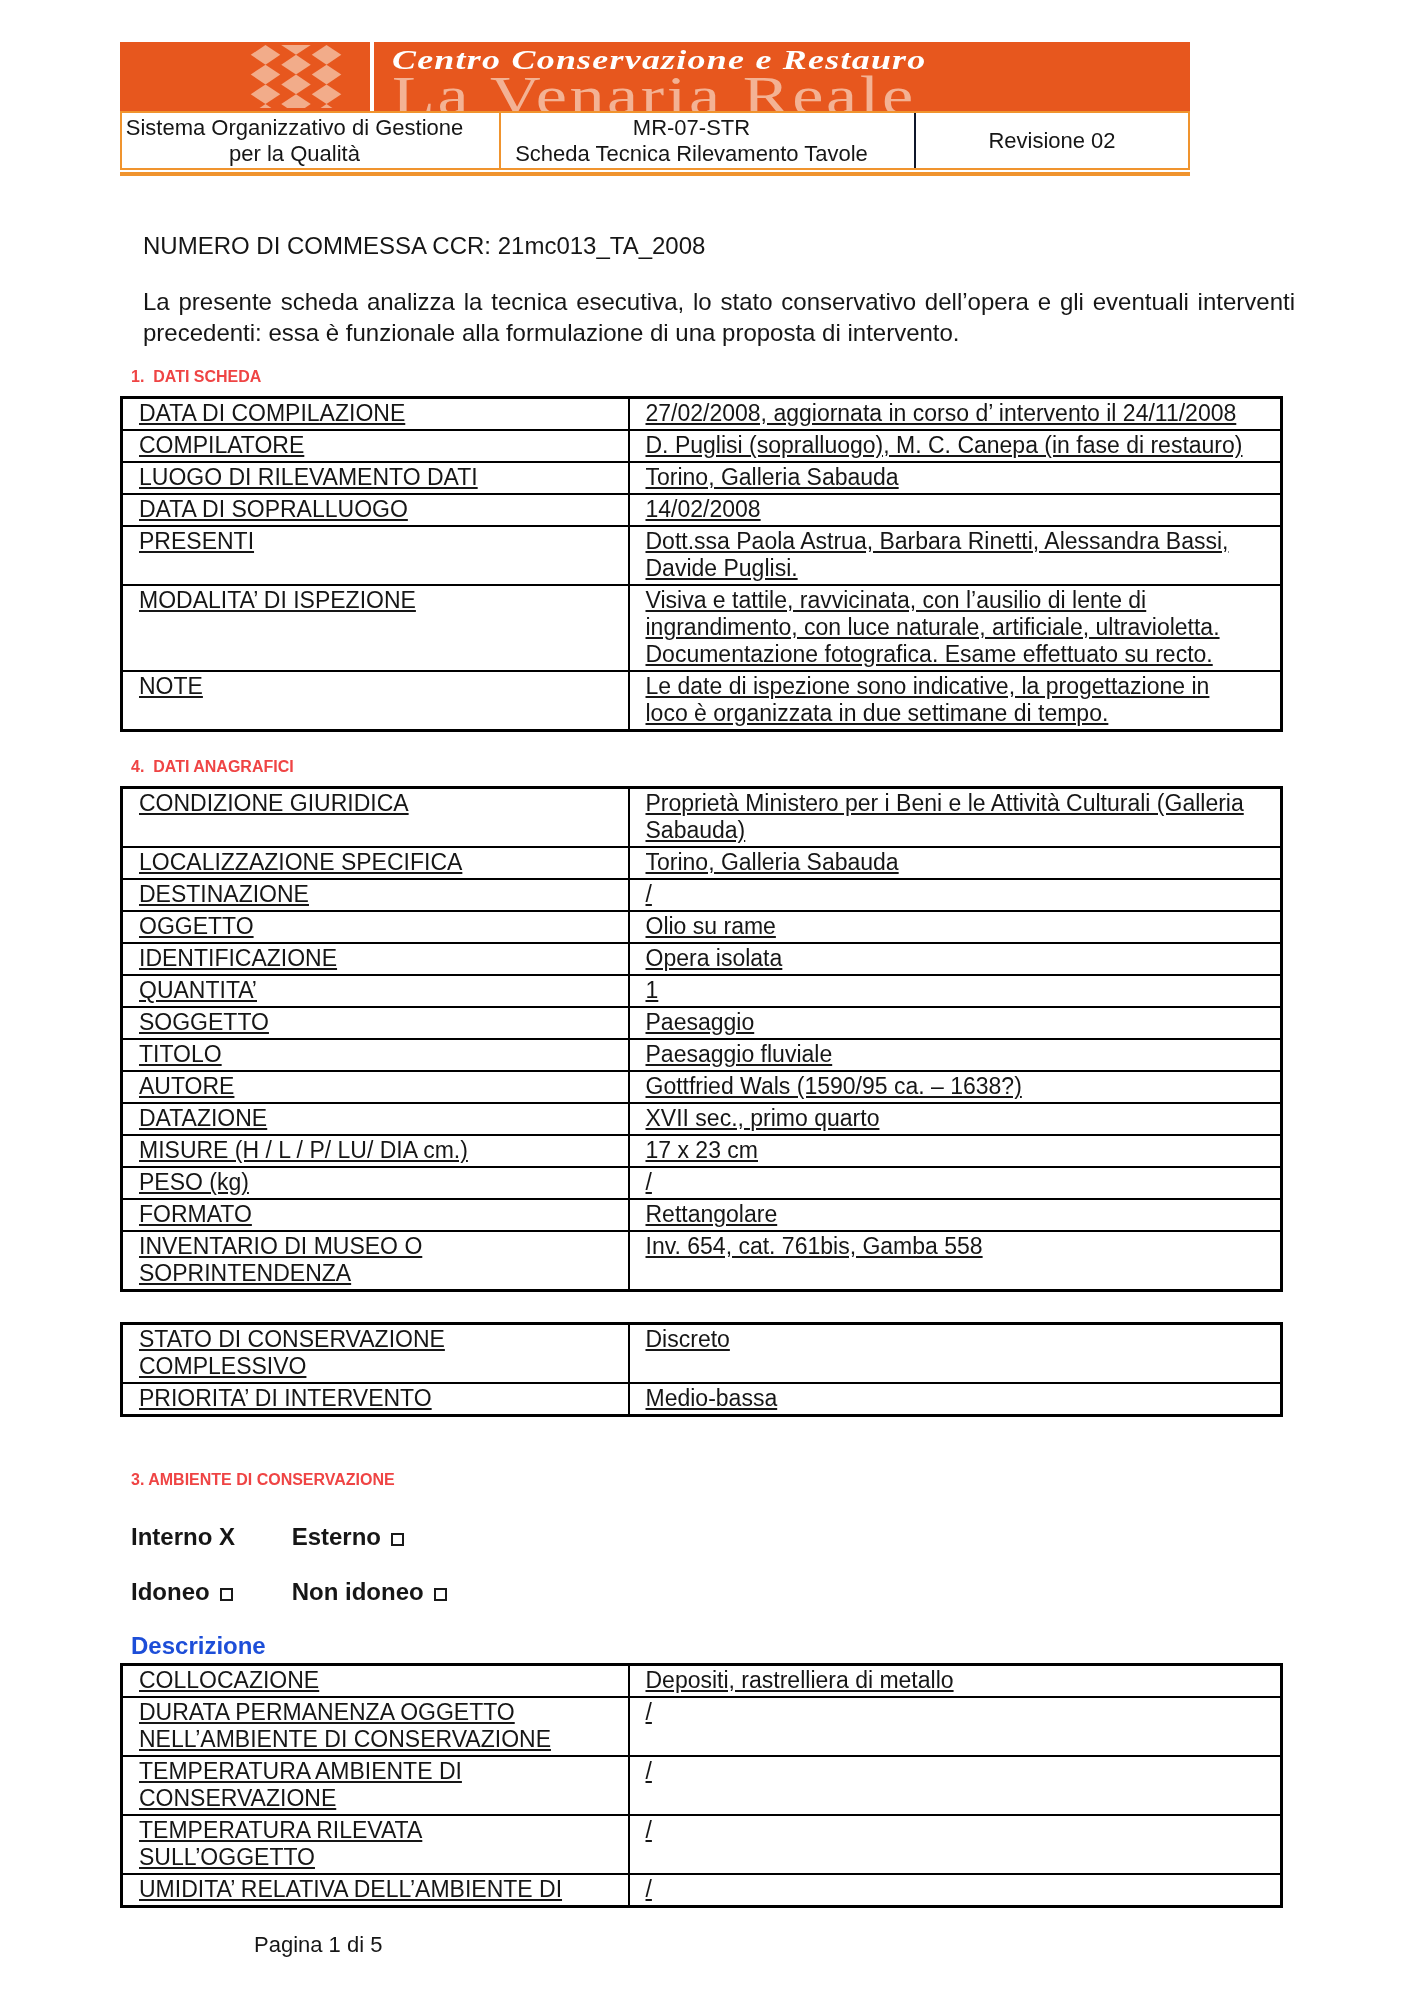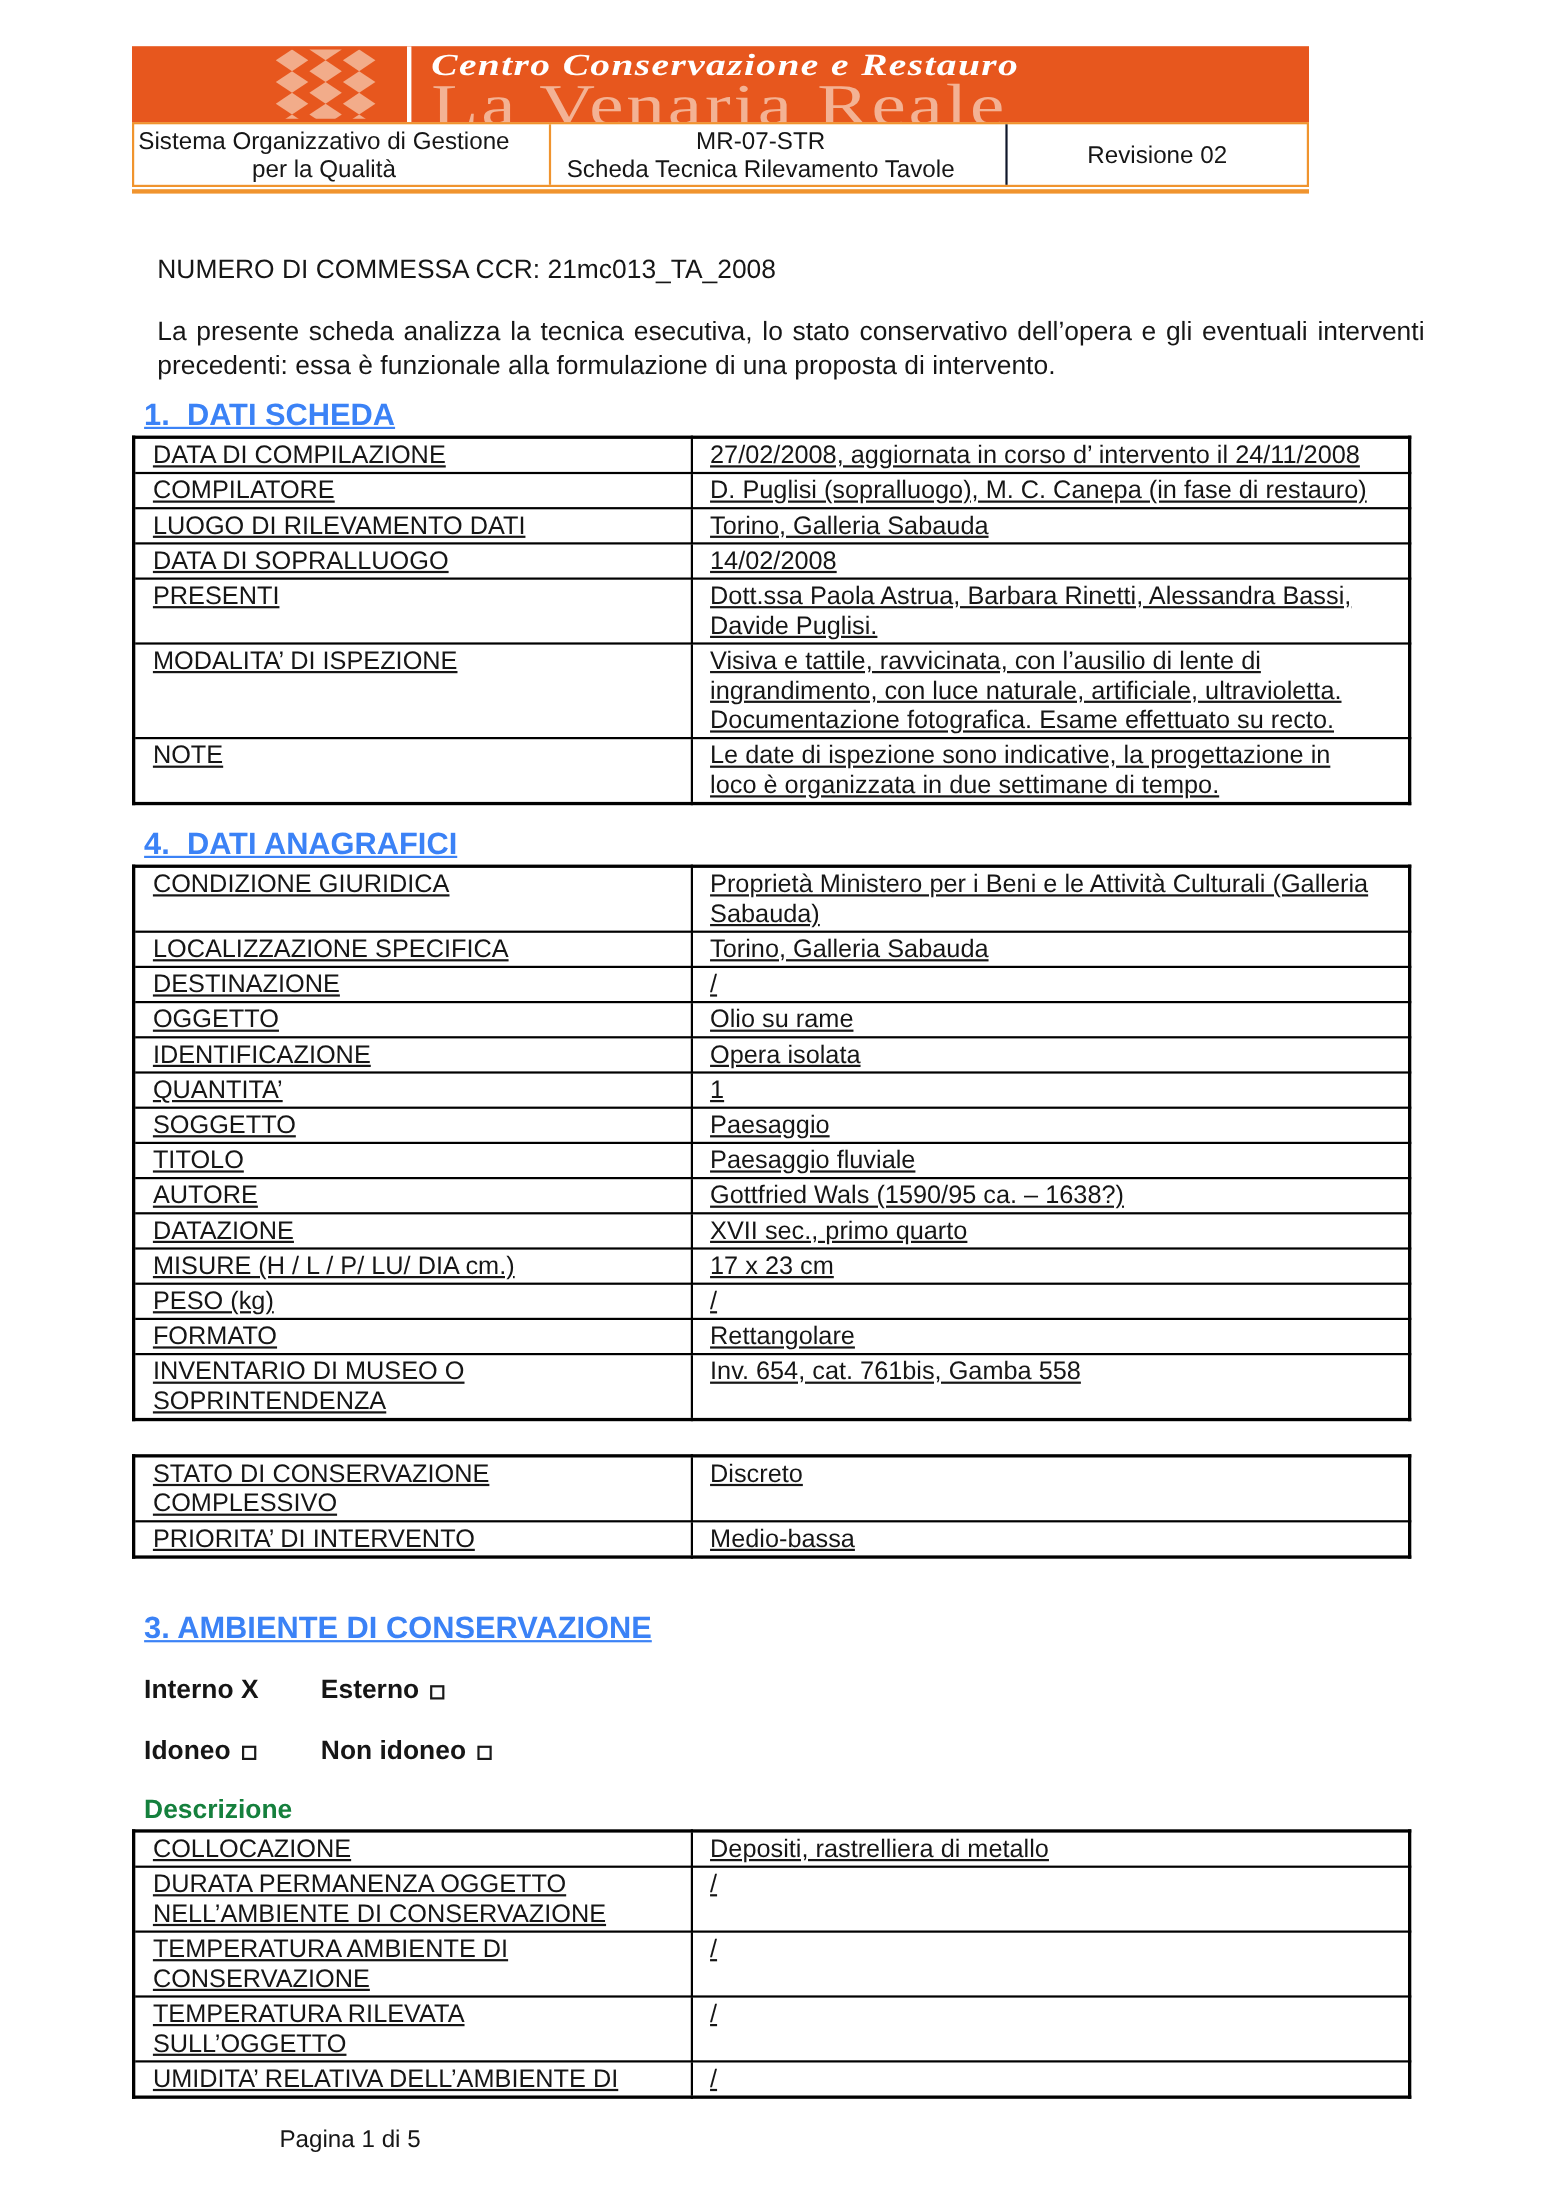--- a/index.html
+++ b/index.html
@@ -46,27 +46,27 @@
   .hcell3{flex:1;border-left:2px solid #0f172a;}
   .orange-rule{height:4px;background:#F0942E;margin-top:2px;}
 
   
   .content{margin-left:120px;width:1163px;}
   .bodytext{margin-left:23px;width:1152px;box-sizing:border-box;}
   .commessa{margin-top:56px;font-size:24px;line-height:28px;}
   .intro{margin-top:26px;font-size:24px;line-height:31px;text-align:justify;}
 
   .sec-title{
-    font-size:28px;line-height:26px;font-weight:bold;color:#3b82f6;
-    margin:16px 0 6px 11px;white-space:pre;text-decoration:underline;
+    font-size:16px;line-height:26px;font-weight:bold;color:#ef4444;
+    margin:16px 0 6px 11px;white-space:pre;
   }
   .sec-title.mt2{margin-top:22px;}
   .sec-title.mt3{margin-top:50px;}
   .sub-title{
-    font-size:24px;line-height:26px;font-weight:bold;color:#15803d;
+    font-size:24px;line-height:26px;font-weight:bold;color:#1d4ed8;
     margin:27px 0 4px 11px;
   }
 
   table.doc{
     border-collapse:collapse;width:1163px;table-layout:fixed;
     border:3px solid #000;
   }
   table.doc td{
     border:2px solid #000;
     font-size:23px;line-height:27px;

